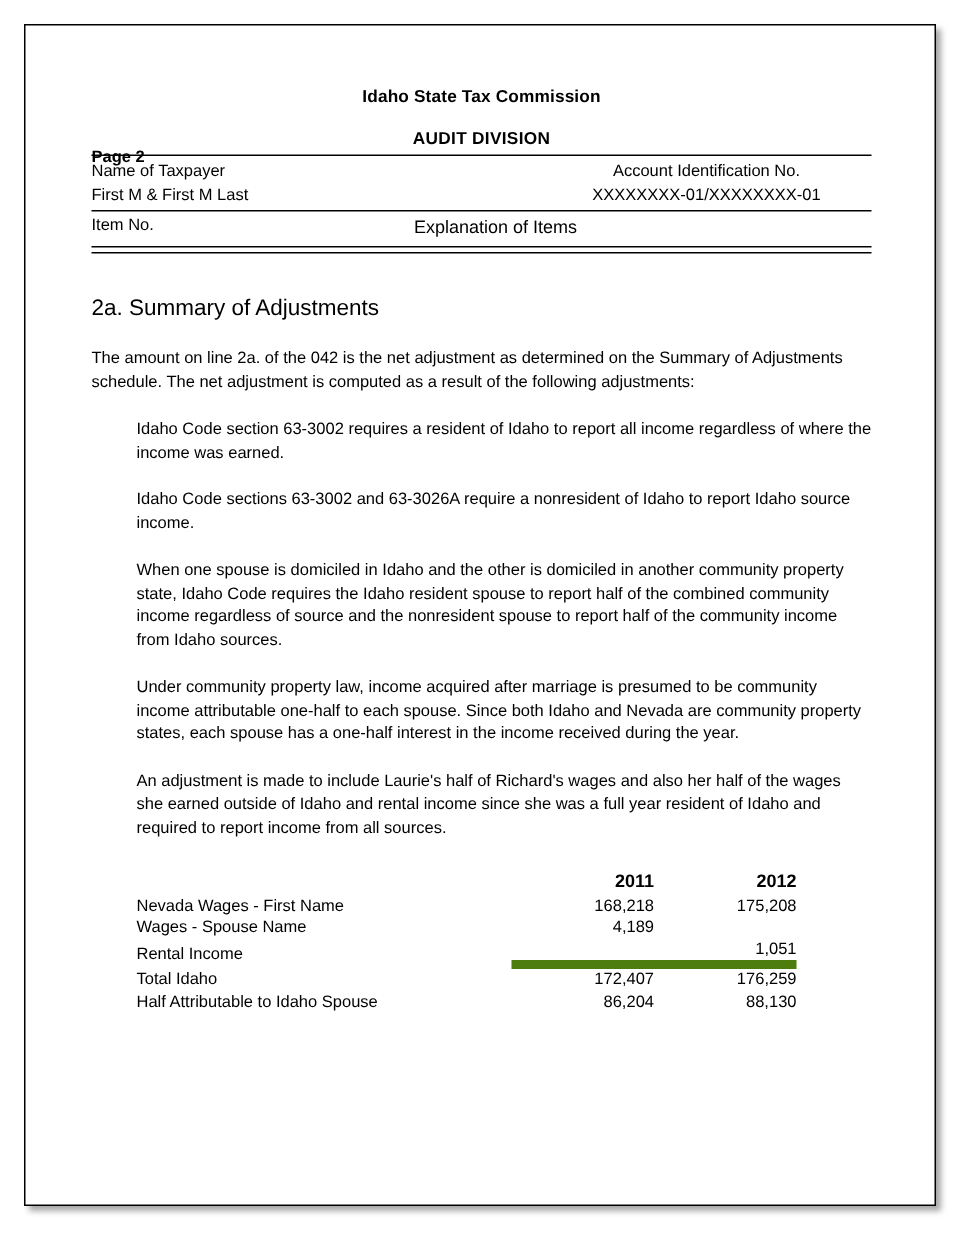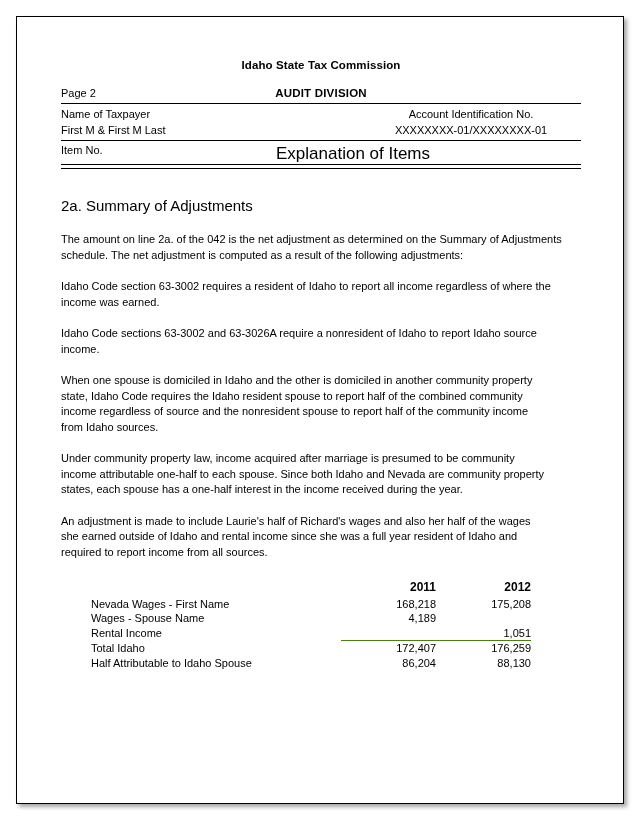--- a/index.html
+++ b/index.html
@@ -52,22 +52,23 @@
     margin: 0 0 16px 0;
   }
 
   .hdr-row-1 {
     position: relative;
     height: 16px;
   }
   .hdr-page-no {
     position: absolute;
     left: 0;
-    top: 0;
-    font-size: 11px;
+    top: 12px;
+    font-size: 11px;
+    font-weight: bold;
   }
   .hdr-division {
     position: absolute;
     left: 0;
     right: 0;
     top: 0;
     text-align: center;
     font-size: 11.5px;
     font-weight: bold;
     letter-spacing: 0.2px;
@@ -118,21 +119,21 @@
   .hdr-item-no {
     position: absolute;
     left: 0;
     top: 3px;
     font-size: 11px;
   }
   .hdr-explanation {
     position: absolute;
     left: 215px;
     top: 3px;
-    font-size: 17px;
+    font-size: 12px;
   }
 
   
   .section-heading {
     font-size: 15px;
     font-weight: normal;
     margin: 28px 0 4px 0;
   }
 
   .para {
@@ -145,20 +146,21 @@
   }
 
   .sub-heading {
     font-size: 11px;
     margin: 20px 0 0 30px;
     text-decoration: underline;
     display: inline-block;
   }
 
   .para-indent {
+    margin-left: 30px;
     width: 490px;
   }
 
   
   .fin-table {
     margin: 20px 0 0 30px;
     border-collapse: collapse;
     font-size: 11px;
   }
   .fin-table td, .fin-table th {
@@ -177,21 +179,21 @@
     width: 250px;
     text-align: left;
     white-space: nowrap;
   }
   .col-num {
     width: 95px;
     text-align: right;
     white-space: nowrap;
   }
   .row-subtotal-rule td.col-num {
-    border-top: 1px solid #4d7c0f;
+    border-top: 6px solid #4d7c0f;
     margin-top: 42px;
   }
 </style>
 </head>
 <body>
 
 <div class="page-canvas">
   <div class="page-sheet">
     <div class="page-inner">
 

